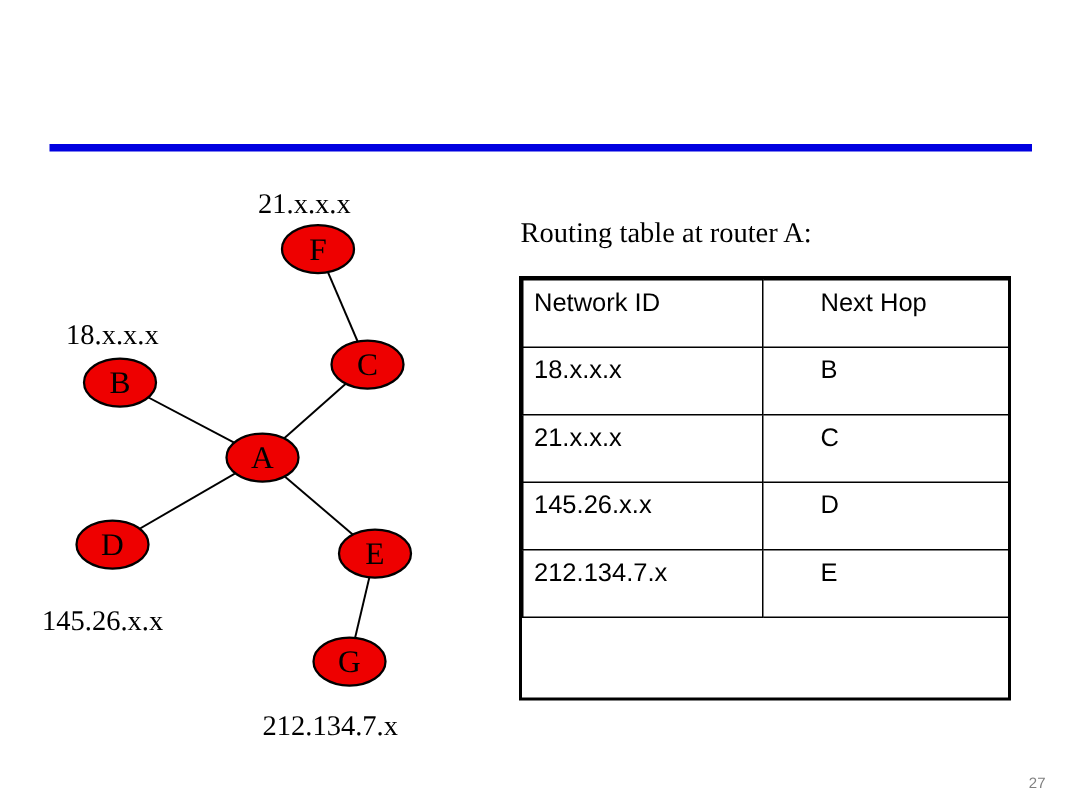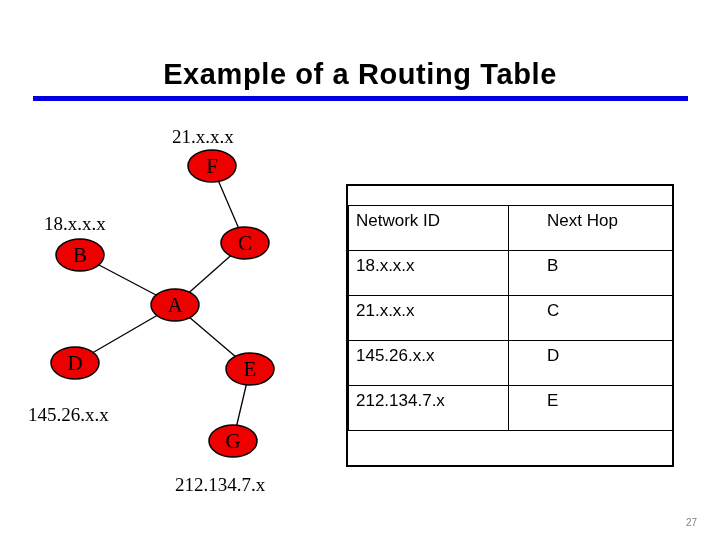--- a/index.html
+++ b/index.html
@@ -80,21 +80,20 @@
   }
 
   #routing-table {
     position: absolute;
     left: 348px;
     top: 186px;
     width: 324px;
     border-collapse: collapse;
     table-layout: fixed;
     background: #ffffff;
-    margin-top: 19px;
   }
   #routing-table td {
     border: 1.5px solid #000000;
     padding: 5px 8px 5px 7px;
     font-family: "Liberation Sans", sans-serif;
     font-size: 17px;
     color: #000000;
     vertical-align: top;
     height: 45px;
     box-sizing: border-box;
@@ -124,21 +123,20 @@
     font-family: "Liberation Sans", sans-serif;
     font-size: 10px;
     color: #808080;
   }
 </style>
 </head>
 <body>
 
 <div id="slide">
 
-  <div id="slide-title">Example of a Routing Table</div>
 
   <div id="title-rule"></div>
 
   <div id="diagram">
     <svg id="diagram-svg" width="340" height="400" viewBox="0 0 340 400">
         <line x1="212" y1="56" x2="245" y2="133" stroke="#000000" stroke-width="1.3"></line>
         <line x1="80" y1="145" x2="175" y2="195" stroke="#000000" stroke-width="1.3"></line>
         <line x1="245" y1="133" x2="175" y2="195" stroke="#000000" stroke-width="1.3"></line>
         <line x1="175" y1="195" x2="75" y2="253" stroke="#000000" stroke-width="1.3"></line>
         <line x1="175" y1="195" x2="250" y2="259" stroke="#000000" stroke-width="1.3"></line>
@@ -167,20 +165,21 @@
           <ellipse cx="250" cy="259" rx="24" ry="16" fill="#ee0000" stroke="#000000" stroke-width="1.5"></ellipse>
           <text x="250" y="266" text-anchor="middle" font-family="&quot;Liberation Serif&quot;, serif" font-size="21" fill="#000000">E</text>
         </g>
         <g>
           <ellipse cx="233" cy="331" rx="24" ry="16" fill="#ee0000" stroke="#000000" stroke-width="1.5"></ellipse>
           <text x="233" y="338" text-anchor="middle" font-family="&quot;Liberation Serif&quot;, serif" font-size="21" fill="#000000">G</text>
         </g>
       </svg>
   </div>
 
+  <div id="table-caption">Routing table at router A:</div>
 
   <table id="routing-table">
     <tbody id="routing-table-body">
         <tr class="hdr-row">
           <td class="col-netid">Network ID</td>
           <td class="col-hop">Next Hop</td>
         </tr>
         <tr>
           <td class="col-netid">18.x.x.x</td>
           <td class="col-hop">B</td>

